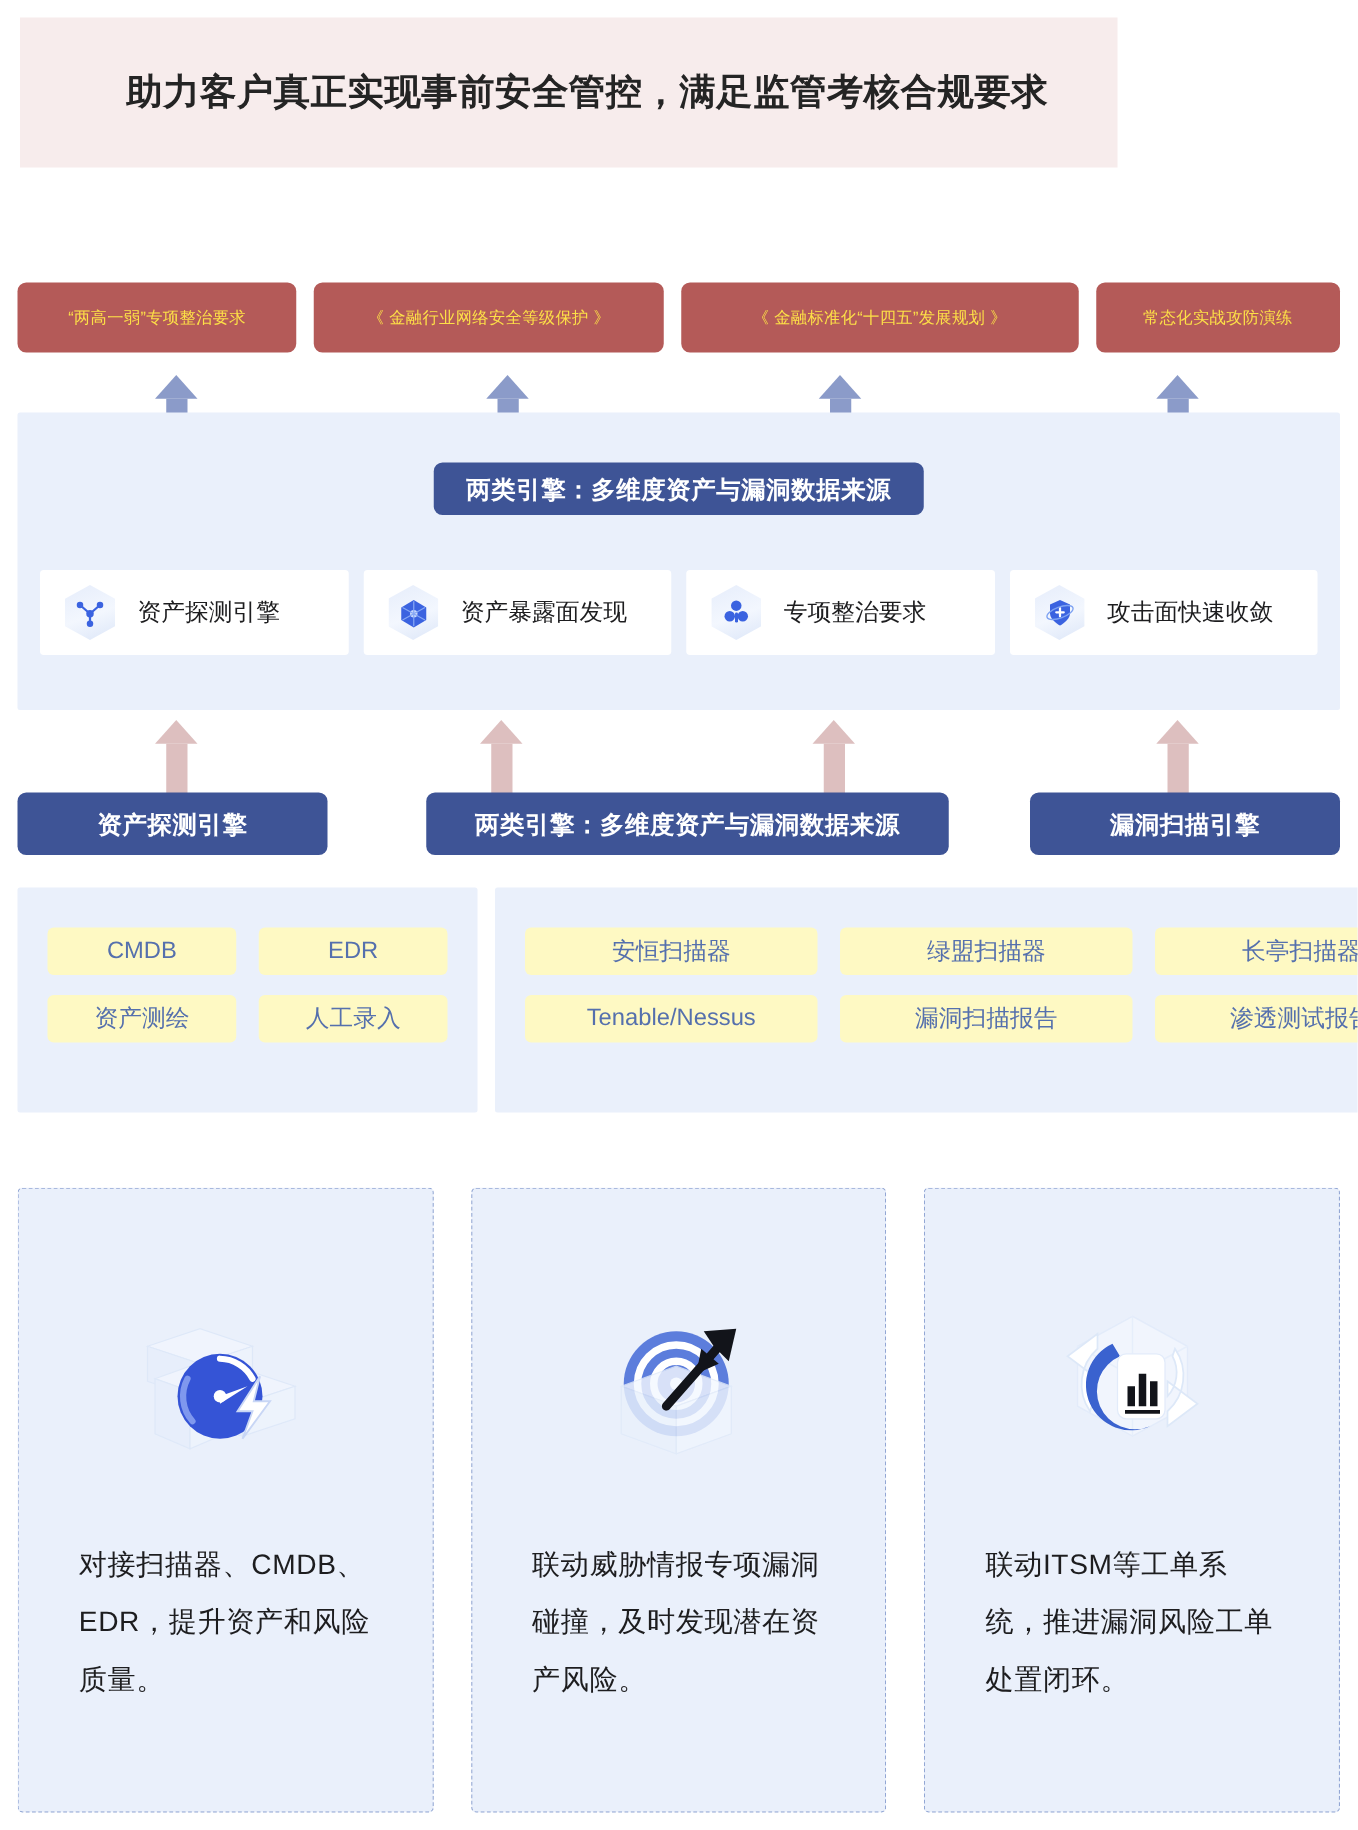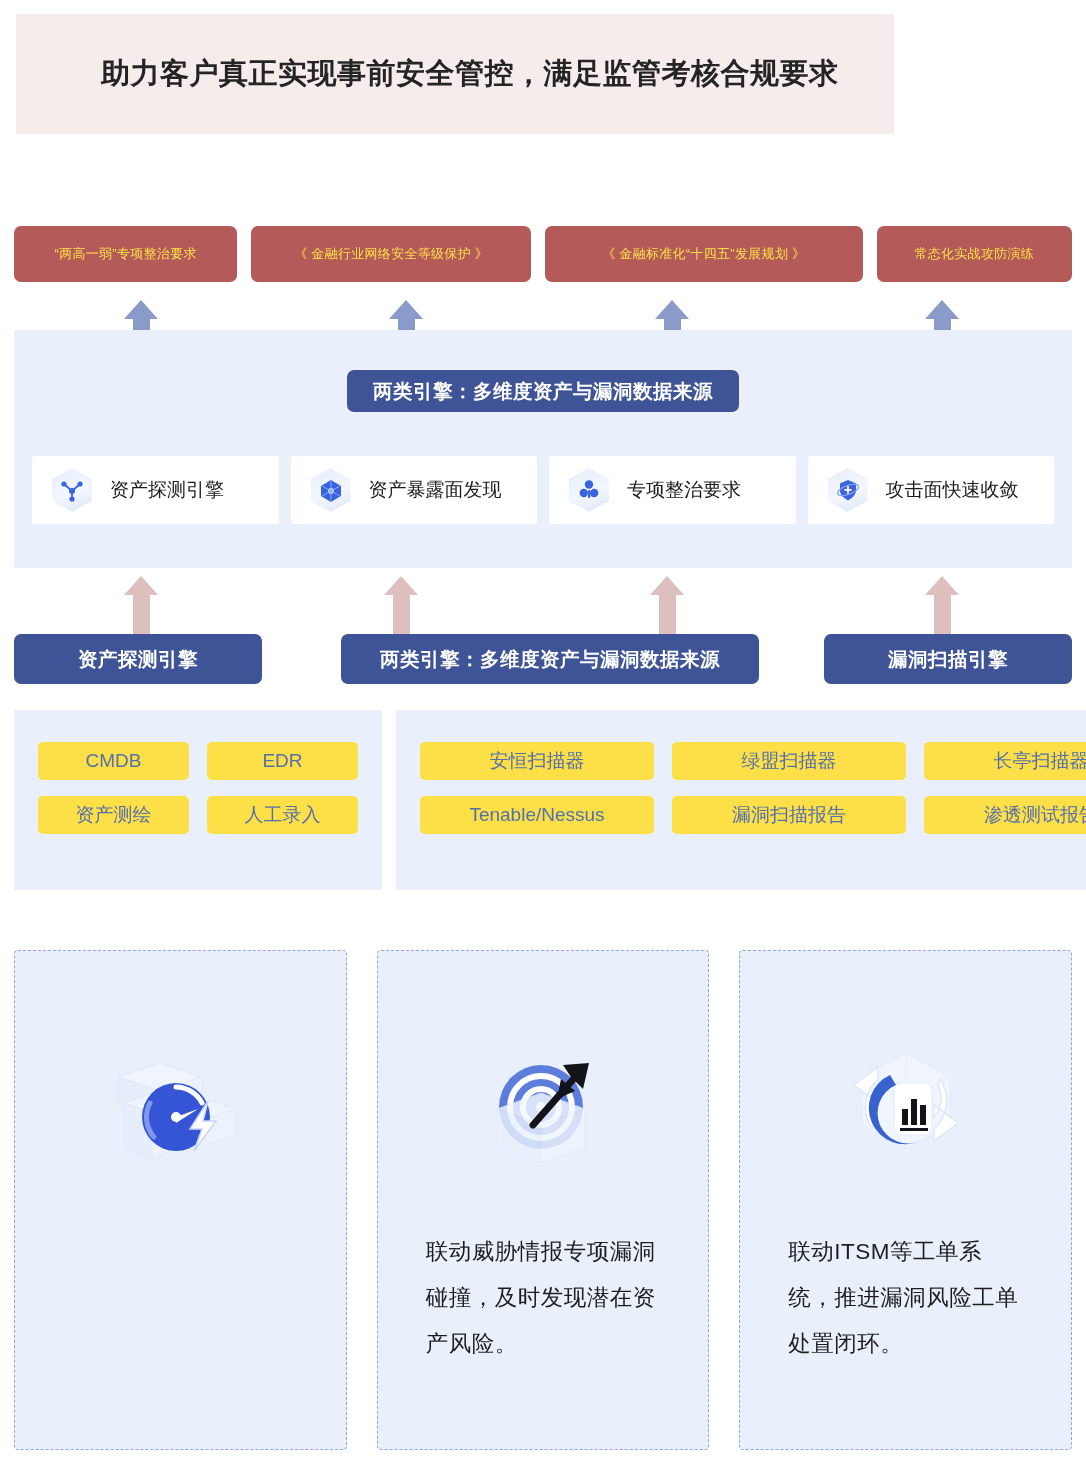--- a/index.html
+++ b/index.html
@@ -142,21 +142,21 @@
     background: #eaf0fb;
     border-radius: 2px;
   }
   .src-panel.left { left: 14px; width: 368px; height: 180px; }
   .src-panel.right { left: 396px; width: 786px; height: 180px; }
   .src-grid { display: grid; gap: 16px 18px; padding: 32px 24px; }
   .src-panel.left .src-grid { grid-template-columns: repeat(2, 1fr); }
   .src-panel.right .src-grid { grid-template-columns: repeat(3, 1fr); }
   .src-chip {
     height: 38px;
-    background: #fde047;
+    background: #fef9c3;
     border-radius: 5px;
     color: #5570ad;
     font-size: 19px;
     display: flex; align-items: center; justify-content: center;
   }
 
   
   .feature-row {
     position: absolute;
     left: 14px; top: 950px;
@@ -337,20 +337,21 @@
             <polygon points="90,74 90,118 62,130 62,84" fill="#eef4fd" stroke="#dbe6f8" stroke-width="1"></polygon>
           </g>
           <circle cx="86" cy="88" r="34" fill="#3554d6"></circle>
           <path d="M86 58 A30 30 0 0 1 112 74" fill="none" stroke="#ffffff" stroke-width="5" stroke-linecap="round"></path>
           <path d="M60 74 A30 30 0 0 0 64 108" fill="none" stroke="#7f98ee" stroke-width="5" stroke-linecap="round"></path>
           <path d="M86 88 L108 80 L86 94 Z" fill="#ffffff"></path>
           <circle cx="86" cy="88" r="5" fill="#ffffff"></circle>
           <path d="M118 72 L100 100 L112 100 L104 122 L126 92 L113 92 Z" fill="#ffffff" stroke="#c8d6f5" stroke-width="1.5"></path>
         </svg>
       </div>
+      <div class="feature-text">对接扫描器、CMDB、EDR，提升资产和风险质量。</div>
     </div>
 
     <div class="feature-card">
       <div class="feature-art">
         <svg width="180" height="150" viewBox="0 0 180 150">
           <circle cx="88" cy="78" r="42" fill="#5c7ddc"></circle>
           <circle cx="88" cy="78" r="31" fill="none" stroke="#ffffff" stroke-width="6"></circle>
           <circle cx="88" cy="78" r="18" fill="none" stroke="#ffffff" stroke-width="6"></circle>
           <circle cx="88" cy="78" r="5" fill="#ffffff"></circle>
           <g opacity="0.82">

